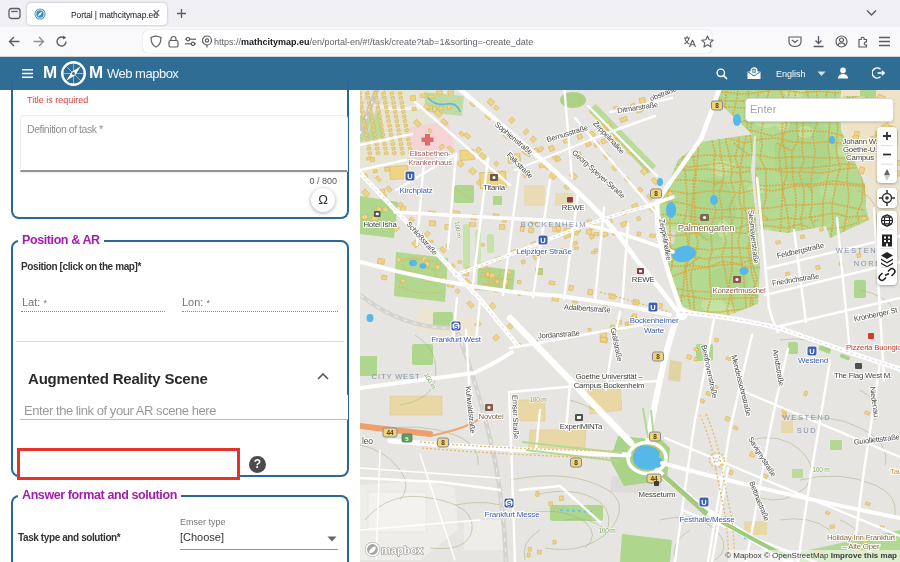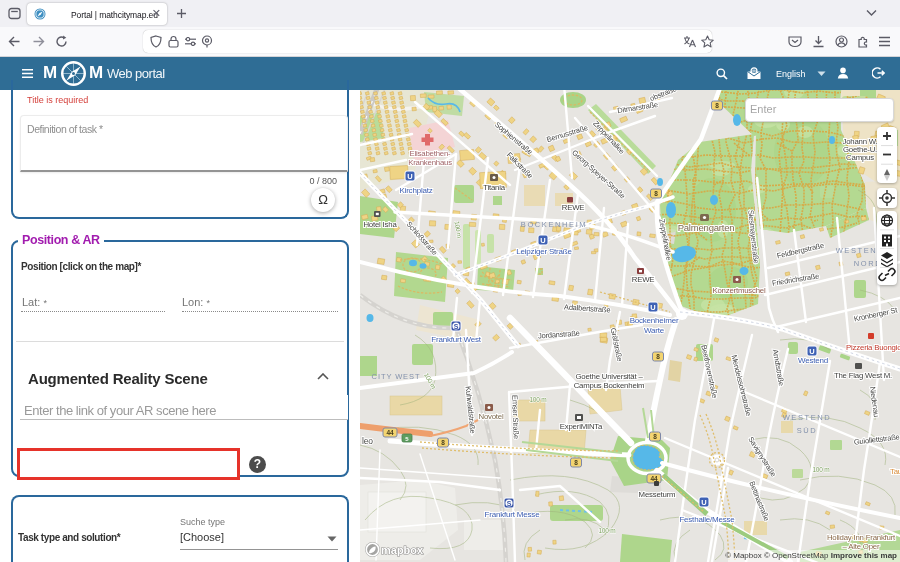--- a/index.html
+++ b/index.html
@@ -76,20 +76,21 @@
           <line x1="1" y1="2.2" x2="12" y2="2.2" stroke="#5b5b66" stroke-width="1.2"></line>
           <circle cx="4" cy="2.2" r="1.7" fill="#f9f9fb" stroke="#5b5b66" stroke-width="1.1"></circle>
           <line x1="1" y1="6.8" x2="12" y2="6.8" stroke="#5b5b66" stroke-width="1.2"></line>
           <circle cx="9" cy="6.8" r="1.7" fill="#f9f9fb" stroke="#5b5b66" stroke-width="1.1"></circle>
         </svg>
     <svg class="chromeicon" style="left:58px;top:5px" width="12" height="13" viewBox="0 0 12 13">
           <circle cx="6" cy="5.5" r="4.5" fill="none" stroke="#5b5b66" stroke-width="1.2"></circle>
           <circle cx="6" cy="5.5" r="1.6" fill="none" stroke="#5b5b66" stroke-width="1.2"></circle>
           <path d="M6 10 V12.5" stroke="#5b5b66" stroke-width="1.2"></path>
         </svg>
+    <div id="urltext">https://<b>mathcitymap.eu</b>/en/portal-en/#!/task/create?tab=1&amp;sorting=-create_date</div>
     <svg class="chromeicon" style="left:540px;top:5px" width="13" height="13" viewBox="0 0 13 13">
           <path d="M1 3 H7 M4 1 V3 M2 3 C2 3 2.5 7.5 6.5 9 M6 3 C6 3 5.5 6.5 1.5 9" fill="none" stroke="#5b5b66" stroke-width="1.1"></path>
           <path d="M9.5 5 L12.5 12 M9.5 5 L6.5 12 M7.5 9.8 H11.5" fill="none" stroke="#5b5b66" stroke-width="1.1"></path>
         </svg>
     <svg class="chromeicon" style="left:558px;top:5px" width="13" height="13" viewBox="0 0 13 13">
           <path d="M6.5 1 L8.2 4.8 L12.3 5.2 L9.2 7.9 L10.1 12 L6.5 9.8 L2.9 12 L3.8 7.9 L0.7 5.2 L4.8 4.8 Z" fill="none" stroke="#5b5b66" stroke-width="1.1" stroke-linejoin="round"></path>
         </svg>
   </div>
   <svg class="chromeicon" style="left:788px;top:8px" width="14" height="13" viewBox="0 0 14 13">
         <path d="M1 2 H13 V7 a6 4.5 0 0 1 -12 0 Z M4 5 L7 7.5 L10 5" fill="none" stroke="#5b5b66" stroke-width="1.2"></path>
@@ -120,21 +121,21 @@
       <line x1="14.5" y1="4" x2="14.5" y2="25"></line>
           <line x1="4" y1="14.5" x2="25" y2="14.5"></line>
       <line x1="7" y1="7" x2="22" y2="22"></line>
           <line x1="22" y1="7" x2="7" y2="22"></line>
     </g>
     <circle cx="14.5" cy="14.5" r="11.3" fill="none" stroke="#fff" stroke-width="2.4"></circle>
     <path d="M21.5 7.5 L16.2 16.2 L7.5 21.5 L12.8 12.8 Z" fill="#fff"></path>
     <circle cx="14.5" cy="14.5" r="1.5" fill="#2f6d95"></circle>
   </svg>
   <div style="position:absolute;left:89px;top:6px;font-size:17px;font-weight:bold;">M</div>
-  <div style="position:absolute;left:107px;top:9px;font-size:13px;letter-spacing:-0.5px;font-weight:normal;color:#f2f7fa;">Web portal</div>
+  <div style="position:absolute;left:107px;top:9px;font-size:13px;letter-spacing:-0.5px;font-weight:normal;color:#f2f7fa;">Web mapbox</div>
   <svg style="position:absolute;left:716px;top:11px" width="12" height="12" viewBox="0 0 12 12">
         <circle cx="4.8" cy="4.8" r="3.7" fill="none" stroke="#fff" stroke-width="1.4"></circle>
         <line x1="7.6" y1="7.6" x2="11" y2="11" stroke="#fff" stroke-width="1.7"></line>
       </svg>
   <svg style="position:absolute;left:747px;top:10px" width="14" height="13" viewBox="0 0 14 13">
 <path d="M0.5 4.5 H13.5 V12 H0.5 Z" fill="#fff"></path>
 <path d="M0.5 4.5 L7 9 L13.5 4.5" fill="none" stroke="#2f6d95" stroke-width="1"></path>
 <circle cx="7" cy="3.8" r="2.9" fill="#2f6d95" stroke="#fff" stroke-width="1.3"></circle>
 <path d="M4.8 3.3 H9.2 M4.8 4.3 H9.2 M7 1.2 V6.4" stroke="#fff" stroke-width="0.5" fill="none"></path>
 </svg>
@@ -173,22 +174,23 @@
   <div style="position:absolute;left:28px;top:280px;font-size:15px;letter-spacing:-0.2px;font-weight:bold;color:#2b2b2b;">Augmented Reality Scene</div>
   <svg style="position:absolute;left:317px;top:283px" width="12" height="7" viewBox="0 0 12 7">
         <path d="M1 6 L6 1 L11 6" fill="none" stroke="#555" stroke-width="1.6"></path>
       </svg>
   <div style="position:absolute;left:20px;top:305px;width:328px;height:25px;background:#fff;border-bottom:1px solid #bdbdbd;"></div>
   <div style="position:absolute;left:24px;top:313px;font-size:13px;letter-spacing:-0.45px;color:#9a9a9a;">Enter the link of your AR scene here</div>
   <div style="position:absolute;left:17px;top:358px;width:223px;height:32px;border:3px solid #e6332a;background:#fff;"></div>
   <div style="position:absolute;left:249px;top:366px;width:17px;height:17px;border-radius:50%;background:#4c4c4c;color:#fff;font-size:12px;font-weight:bold;text-align:center;line-height:17px;">?</div>
 
   <div class="fs" style="left:11px;top:405px;width:338px;height:80px;border-bottom:none;border-radius:8px 8px 0 0;"></div>
+  <div class="legend" style="left:18px;top:398px;">Answer format and solution</div>
   <div style="position:absolute;left:18px;top:442px;font-size:10px;letter-spacing:-0.4px;font-weight:bold;color:#333;">Task type and solution*</div>
-  <div style="position:absolute;left:180px;top:427px;font-size:9px;color:#757575;">Suche type</div>
+  <div style="position:absolute;left:180px;top:427px;font-size:9px;color:#757575;">Emser type</div>
   <div style="position:absolute;left:180px;top:441px;font-size:11px;color:#333;">[Choose]</div>
   <svg style="position:absolute;left:327px;top:446px" width="10" height="6" viewBox="0 0 10 6">
         <path d="M0.5 0.5 L5 5.5 L9.5 0.5 Z" fill="#666"></path>
       </svg>
   <div style="position:absolute;left:180px;top:459px;width:158px;border-bottom:1px solid #949494;"></div>
 </div>
 
 <div id="map" style="position:absolute;left:360px;top:90px;width:540px;height:472px;overflow:hidden;background:#e7e5e1;">
 <svg width="540" height="472" viewBox="0 0 540 472" style="position:absolute;left:0;top:0">
 <g shape-rendering="geometricPrecision">

